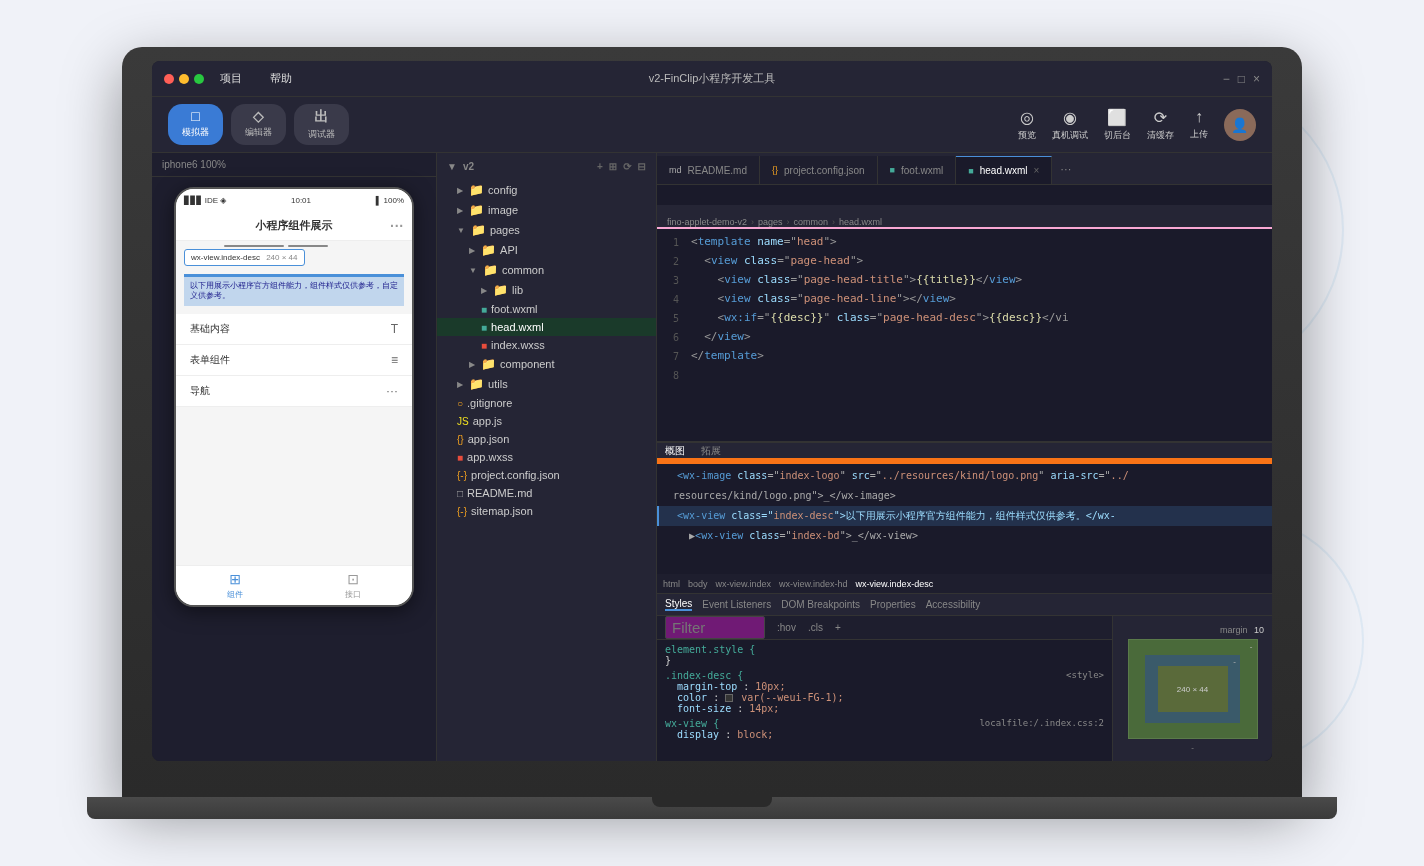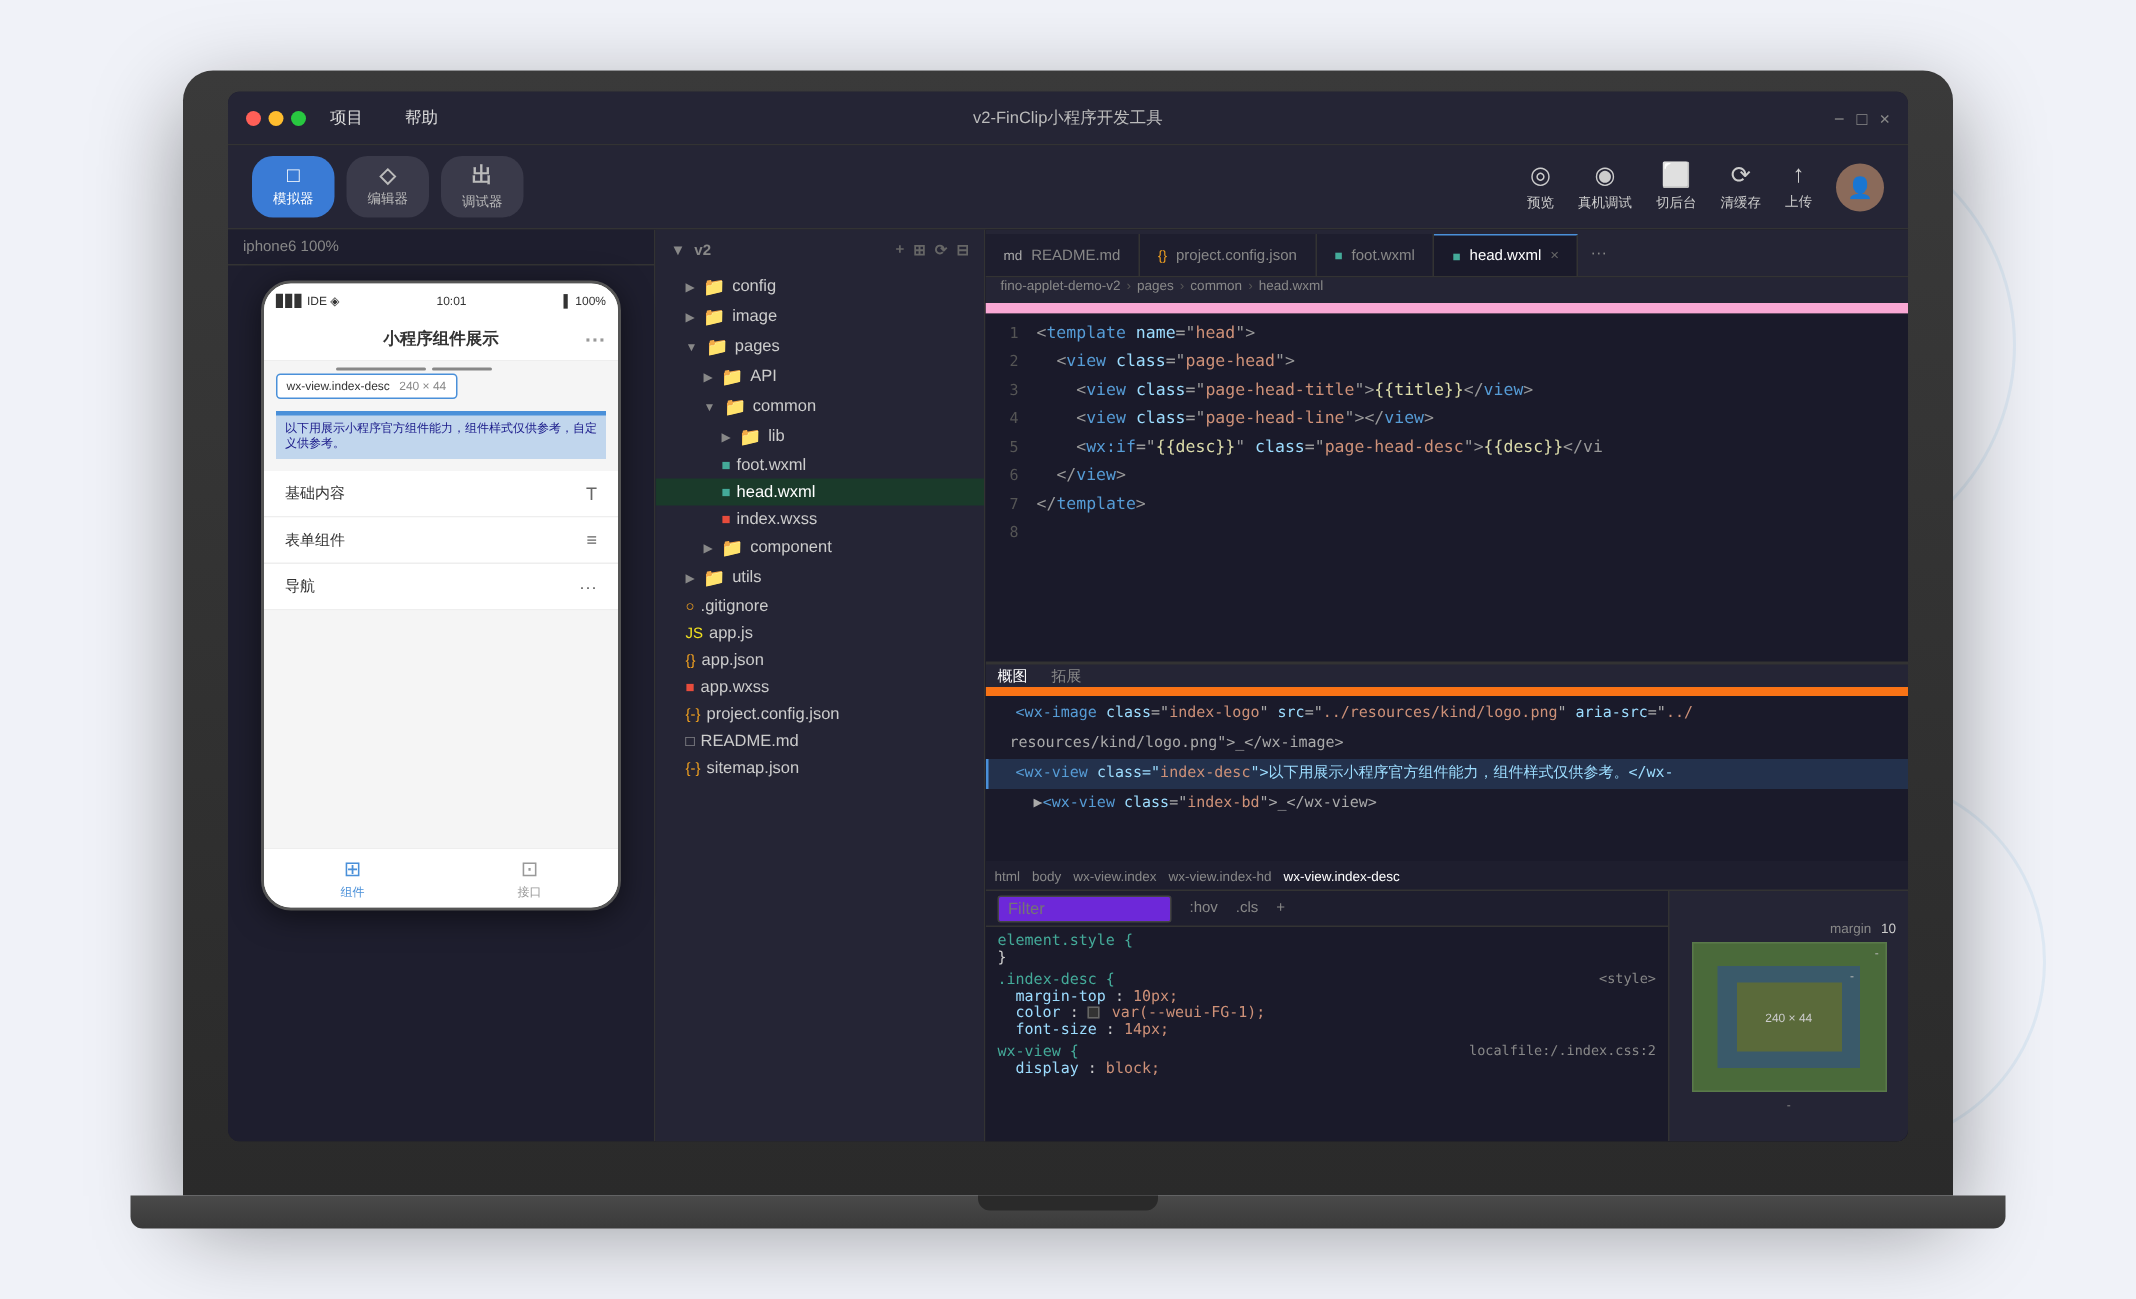--- a/index.html
+++ b/index.html
@@ -381,27 +381,28 @@
       flex: 1;
       display: flex;
       flex-direction: column;
       background: #1a1a2a;
       overflow: hidden;
     }
     .breadcrumb-bar {
       height: 24px;
       background: #252535;
       display: flex;
-      align-items: flex-start;
+      align-items: flex-end;
       padding: 0 10px;
       font-size: 9px;
       color: #888;
       gap: 4px;
-      border-bottom: 7px solid #f9a8d4;
-      flex-shrink: 0;
+      border-bottom: 2px solid #f9a8d4;
+      flex-shrink: 0;
+      margin-top: 20px;
     }
     .breadcrumb-sep { color: #555; }
     
     .tab-bar {
       height: 32px;
       background: #252535;
       display: flex;
       align-items: flex-end;
       border-bottom: 1px solid #333;
       flex-shrink: 0;
@@ -957,25 +958,32 @@
                 </div>
 
                 <div class="element-tabs">
                   <span class="elem-tab">html</span>
                   <span class="elem-tab">body</span>
                   <span class="elem-tab">wx-view.index</span>
                   <span class="elem-tab">wx-view.index-hd</span>
                   <span class="elem-tab active">wx-view.index-desc</span>
                 </div>
 
+                <div class="devtools-tabs">
+                  <span class="devtools-tab active">Styles</span>
+                  <span class="devtools-tab">Event Listeners</span>
+                  <span class="devtools-tab">DOM Breakpoints</span>
+                  <span class="devtools-tab">Properties</span>
+                  <span class="devtools-tab">Accessibility</span>
+                </div>
 
                 <div class="styles-area">
                   <div style="flex:1;display:flex;flex-direction:column;overflow:hidden;">
                     <div class="styles-toolbar">
-                      <input type="text" style="background: #6d28d9; border: 1px solid rgb(68, 68, 68); color: rgb(204, 204, 204); font-size: 11px; padding: 2px 6px; border-radius: 2px; width: 116px;" placeholder="Filter">
+                      <input type="text" style="background: #701a75; border: 1px solid rgb(68, 68, 68); color: rgb(204, 204, 204); font-size: 15px; padding: 2px 6px; border-radius: 2px; width: 100px;" placeholder="Filter">
                       <span class="styles-toolbar-item">:hov</span>
                       <span class="styles-toolbar-item">.cls</span>
                       <span class="styles-toolbar-item">+</span>
                     </div>
                     <div class="styles-panel">
                       <div class="css-line">
                         <span class="css-selector">element.style {</span>
                       </div>
                       <div class="css-line">
                         <span style="color:#ccc;">}</span>

